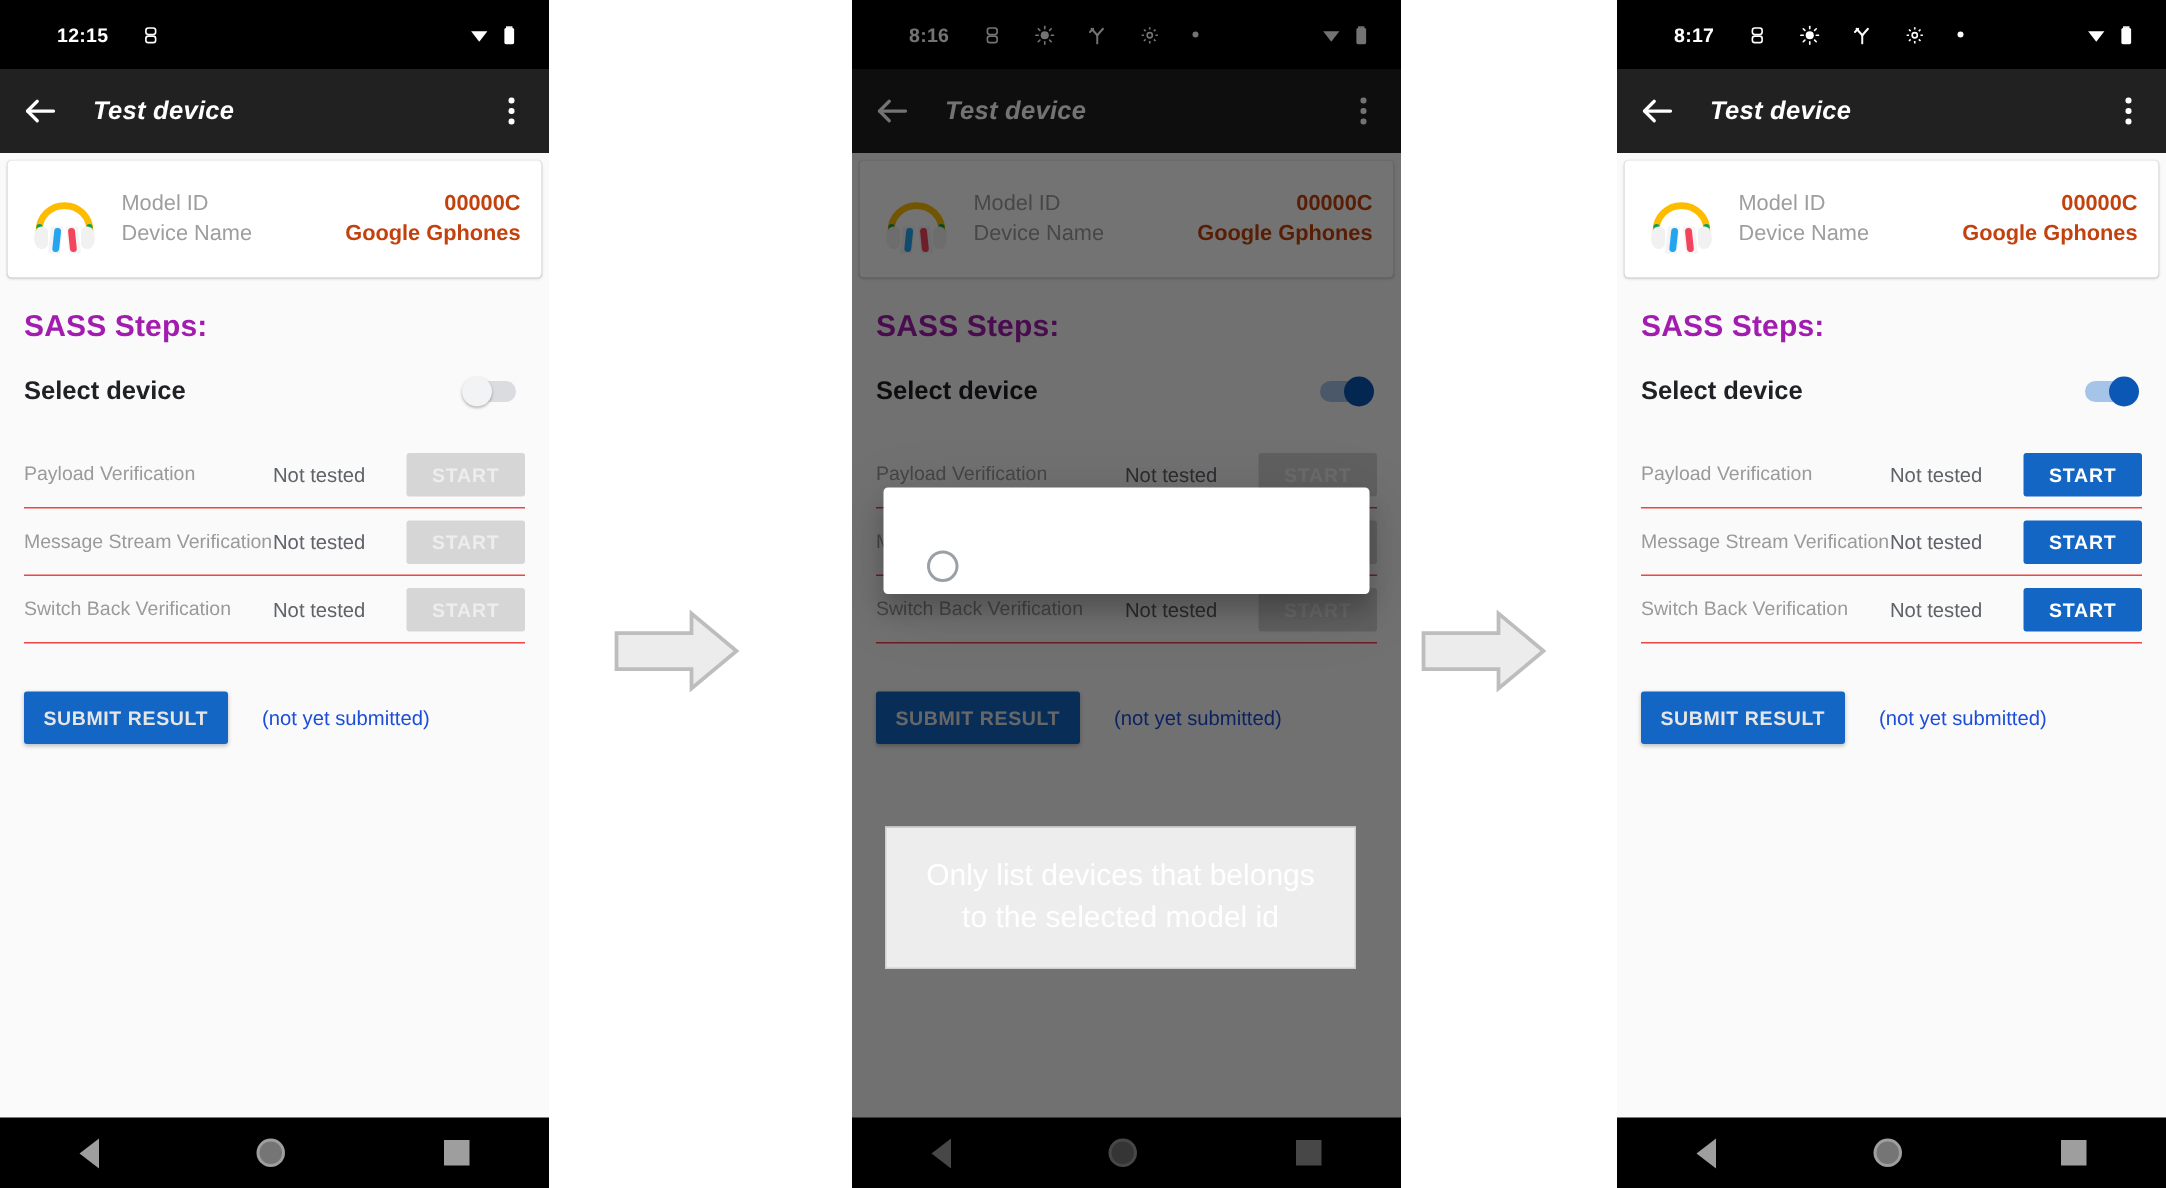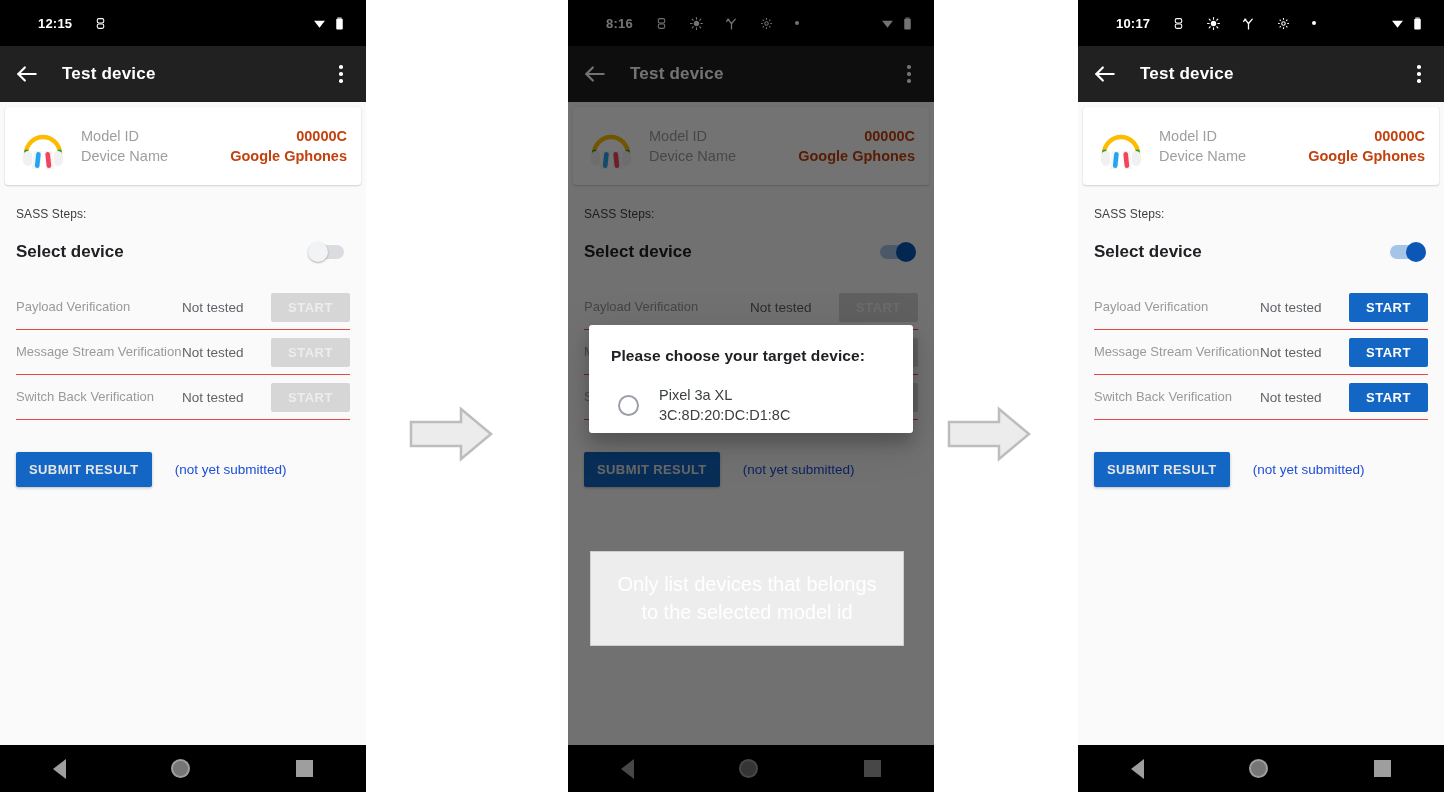--- a/index.html
+++ b/index.html
@@ -42,20 +42,21 @@
   .sb-ico svg { display: block; width: 100%; height: 100%; }
   .sb-dot { width: 4px; height: 4px; border-radius: 50%; background: #fff; display: inline-block; }
 
   
   .app-bar {
     height: 56px;
     background: #212121;
     display: flex;
     align-items: center;
     padding: 0 14px;
+    font-style: italic;
   }
   .appbar-back { width: 26px; height: 26px; color: #ffffff; flex: 0 0 auto; cursor: pointer; }
   .appbar-back svg { width: 100%; height: 100%; display: block; }
   .appbar-title {
     color: #ffffff;
     font-size: 17px;
     font-weight: bold;
     margin-left: 22px;
     letter-spacing: .2px;
   }
@@ -77,21 +78,21 @@
   .hp-icon { width: 56px; height: 56px; flex: 0 0 auto; }
   .hp-icon svg { display: block; width: 100%; height: 100%; }
   .device-rows { flex: 1; margin-left: 10px; }
   .device-row { display: flex; align-items: baseline; justify-content: space-between; padding: 2px 0; }
   .dev-label { font-size: 14.5px; color: #9e9e9e; }
   .dev-value { font-size: 14.5px; color: #c2410c; font-weight: bold; }
 
   
   .content { padding: 0 16px; }
   .section-title {
-    font-size: 12px; font-weight: normal; color: #404040;
+    font-size: 20px; font-weight: bold; color: #a21caf;
     margin-top: 22px; letter-spacing: .1px;
   }
   .select-device-row {
     display: flex; align-items: center; justify-content: space-between;
     margin-top: 20px; padding-right: 2px;
   }
   .select-device-label { font-size: 17px; font-weight: bold; color: #202124; }
 
   
   .toggle { position: relative; width: 40px; height: 22px; cursor: pointer; flex: 0 0 auto; }
@@ -427,27 +428,22 @@
         </div>
         <div class="submit-area">
           <button class="btn-submit">SUBMIT RESULT</button>
           <span class="submit-note">(not yet submitted)</span>
         </div>
       </div>
 
       <div class="scrim"></div>
 
       <div class="dialog">
-        <div class="dialog-title">Please choose your target device:</div>
         <div class="dialog-option">
           <span class="radio"></span>
-          <span class="opt-text">
-            <span>Pixel 3a XL</span><br>
-            <span>3C:8D:20:DC:D1:8C</span>
-          </span>
         </div>
       </div>
 
       <div class="annotation">
         <span>Only list devices that belongs to the selected model id</span>
       </div>
 
       <div class="nav-bar">
         <span class="nav-back"></span>
         <span class="nav-home"></span>
@@ -460,21 +456,21 @@
     <svg viewBox="0 0 84 58">
         <polygon points="2,17 52,17 52,4 82,29 52,54 52,41 2,41" fill="#ececec" stroke="#bdbdbd" stroke-width="2.5" stroke-linejoin="miter"></polygon>
       </svg>
   </div>
 
   <div class="phone" id="phone-3">
     <div class="screen-body">
 
       <div class="status-bar">
         <div class="sb-left">
-          <span class="sb-time">10:17</span>
+          <span class="sb-time">8:17</span>
           <span class="sb-ico">
               <svg viewBox="0 0 24 24" fill="none" stroke="#fff" stroke-width="2">
                 <rect x="6" y="3" width="12" height="8" rx="3"></rect>
                 <rect x="6" y="13" width="12" height="8" rx="3"></rect>
               </svg>
             </span>
           <span class="sb-ico">
               <svg viewBox="0 0 24 24" fill="#fff">
                 <circle cx="12" cy="12" r="5"></circle>
                 <g stroke="#fff" stroke-width="2" stroke-linecap="round">

